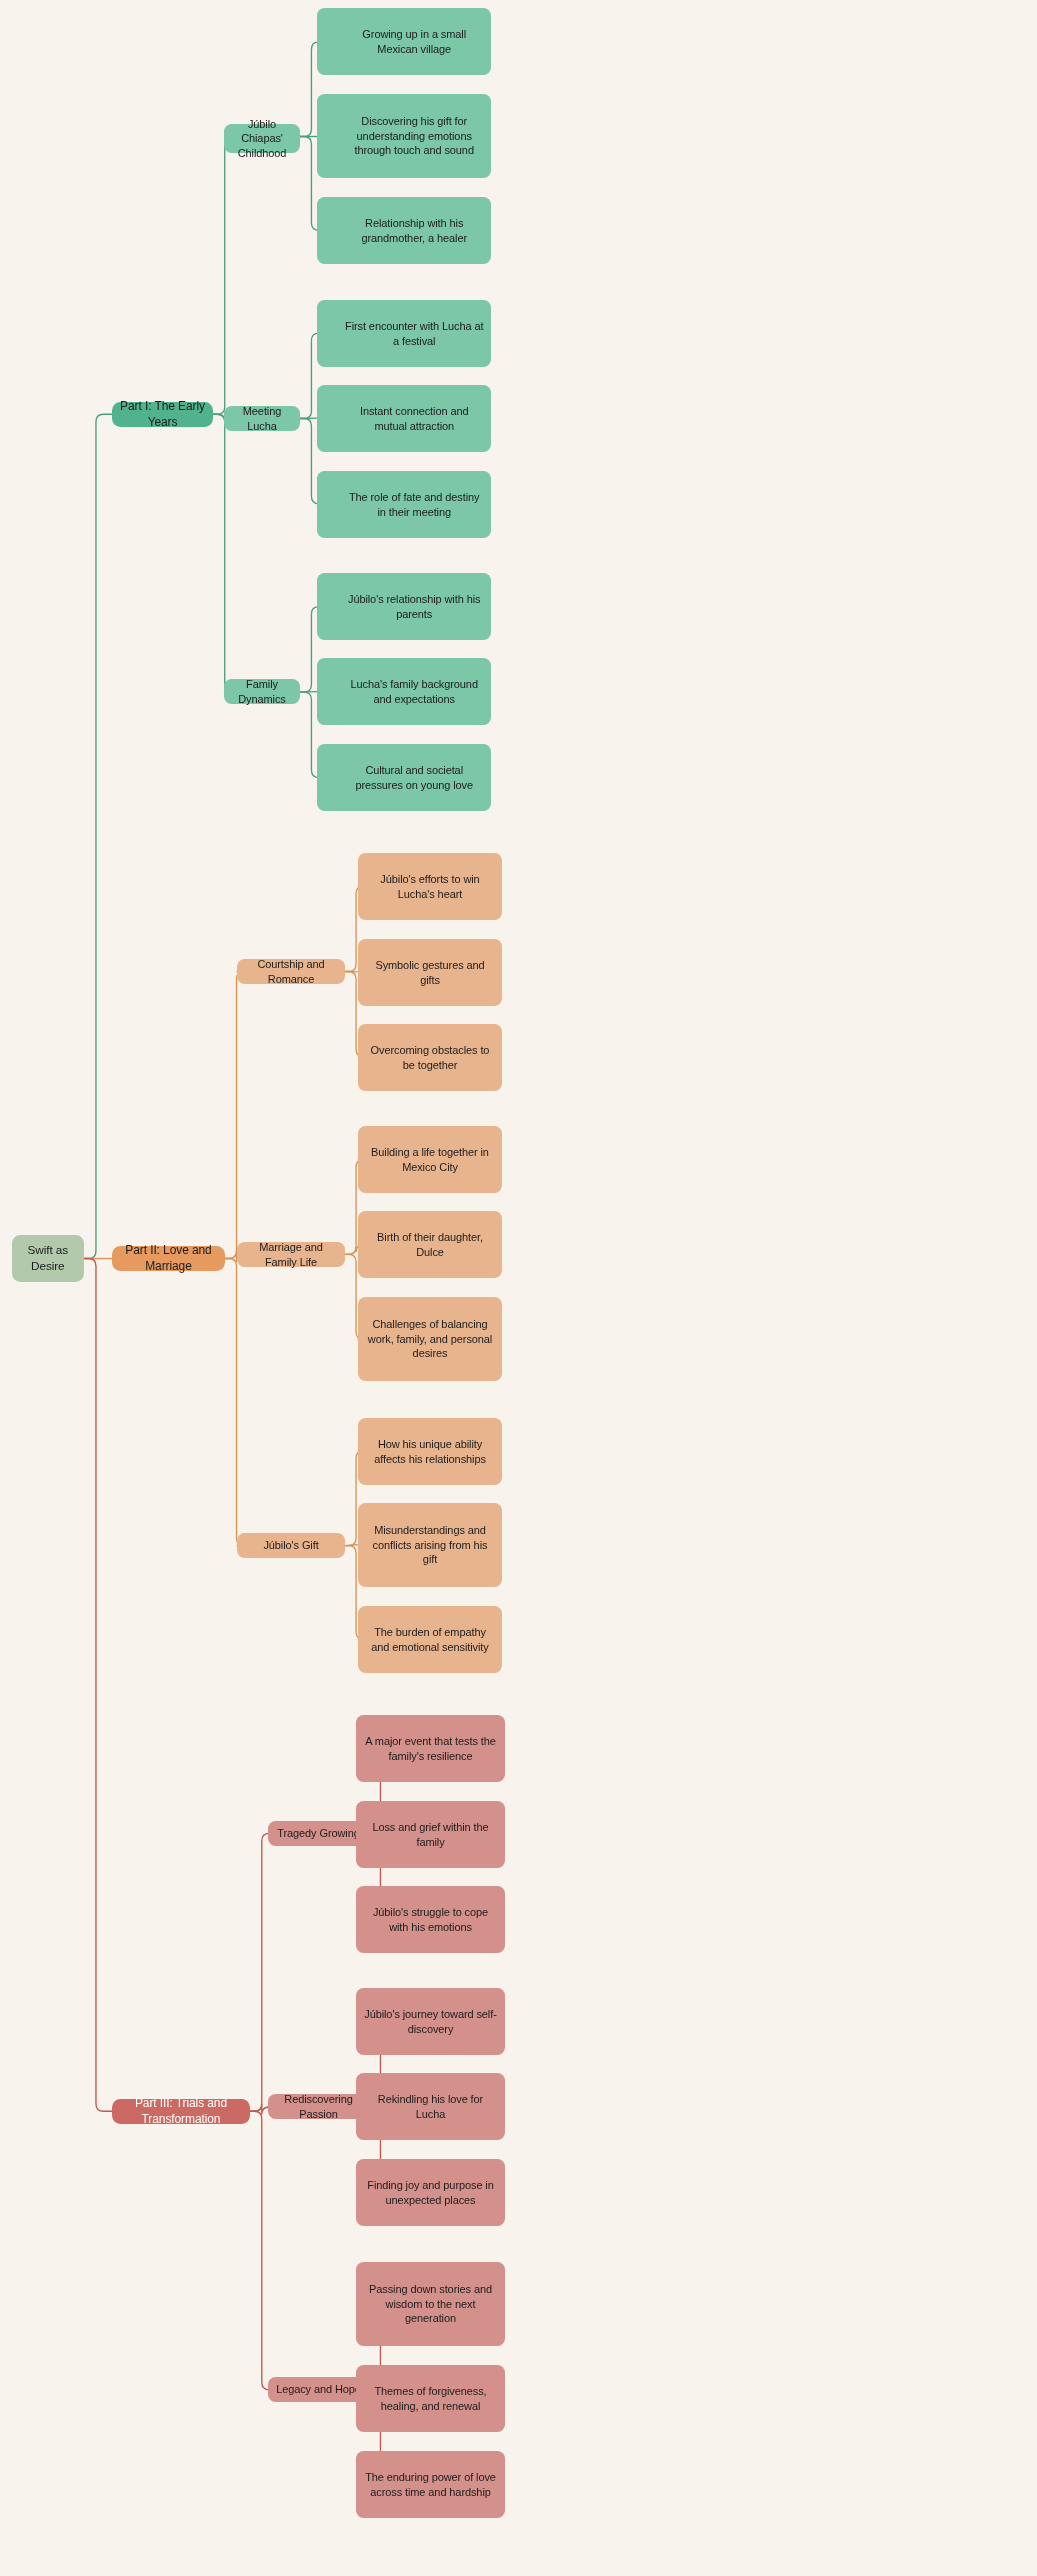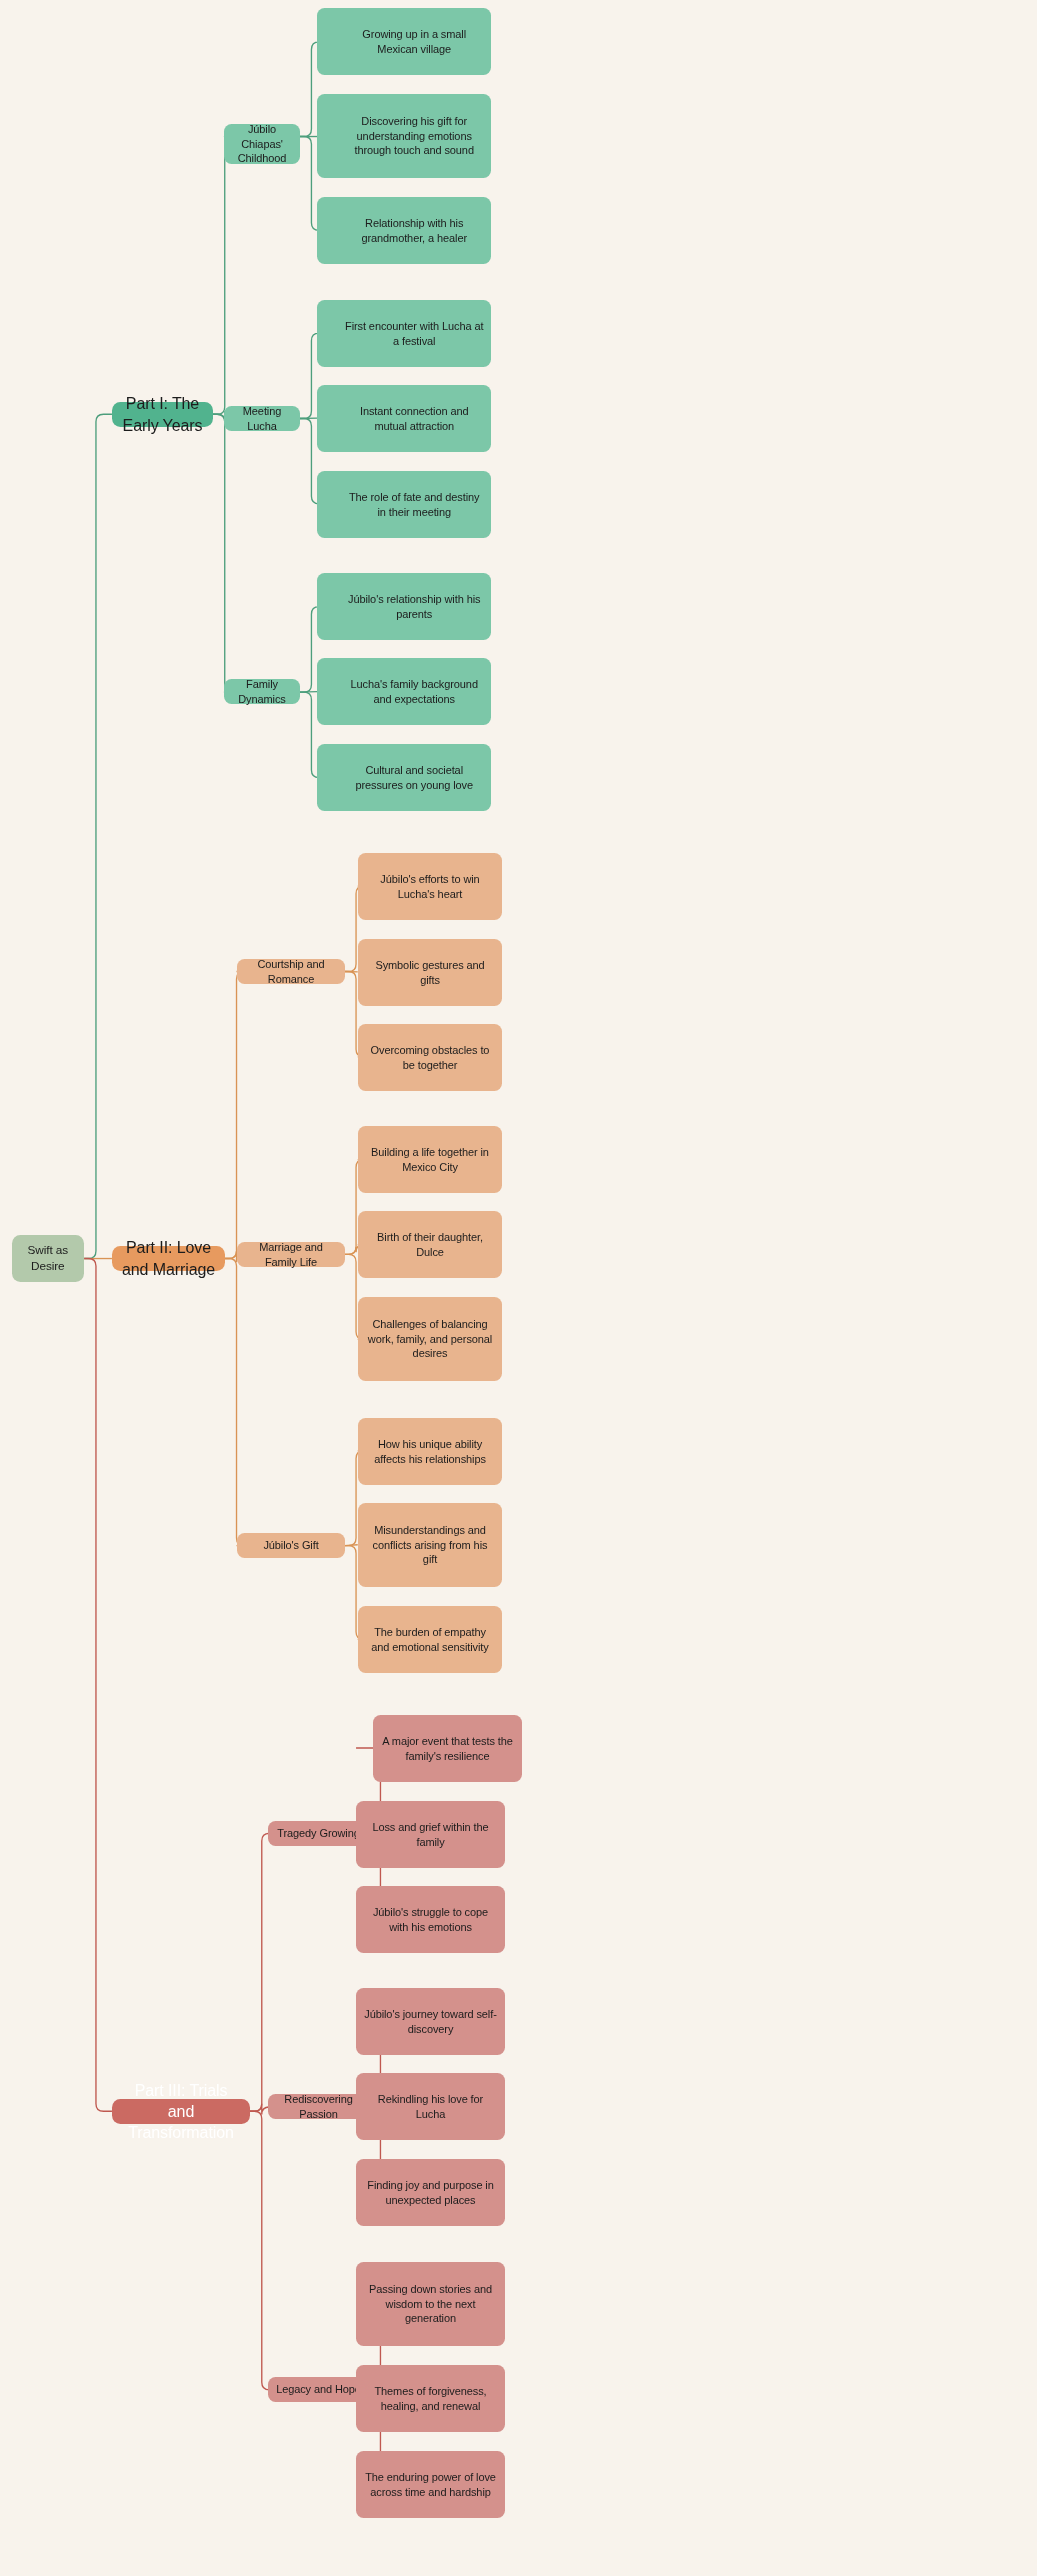--- a/index.html
+++ b/index.html
@@ -31,21 +31,21 @@
     justify-content: center;
     text-align: center;
     border-radius: 7.6px;
     line-height: 1.32;
     padding: 3.4px 7.6px;
     color: #1c1c1c;
     font-size: 11px;
     letter-spacing: -0.1px;
   }
   .node.root  { background: #b3c9ab; font-size: 11.8px; border-radius: 8.4px; }
-  .node.l1    { color: #1c1c1c; font-size: 16px; border-radius: 8.4px; }
+  .node.l1    { color: #1c1c1c; font-size: 12px; border-radius: 8.4px; }
   .node.l1.green  { background: #51b38e; }
   .node.l1.orange { background: #e79a5f; }
   .node.l1.red    { background: #cb6a62; color: #ffffff; }
   .node.l2.green  { background: #7cc7a8; }
   .node.l2.orange { background: #e8b48e; }
   .node.l2.red    { background: #d4918c; }
   .node.l3.green  { background: #7cc7a8; padding-left: 28px; }
   .node.l3.orange { background: #e8b48e; }
   .node.l3.red    { background: #d4918c; }
 </style>
@@ -90,21 +90,21 @@
       <path d="M 438 2503 L 423 2502.5" fill="none" stroke="#bf584f" stroke-width="1.6"></path>
       <path d="M 438 2503 L 443 2503 Q 452 2503 452 2512 L 452 2595.5 Q 452 2604.5 461 2604.5 L 423 2604.5" fill="none" stroke="#bf584f" stroke-width="1.6"></path>
       <path d="M 297 2508 L 302 2508 Q 311 2508 311 2517 L 311 2830 Q 311 2839 320 2839 L 318 2839" fill="none" stroke="#bf584f" stroke-width="1.6"></path>
       <path d="M 438 2839 L 443 2839 Q 452 2839 452 2830 L 452 2746 Q 452 2737 461 2737 L 423 2737" fill="none" stroke="#bf584f" stroke-width="1.6"></path>
       <path d="M 438 2839 L 443 2839 Q 452 2839 452 2848 L 452 2839.5 Q 452 2848.5 461 2848.5 L 423 2848.5" fill="none" stroke="#bf584f" stroke-width="1.6"></path>
       <path d="M 438 2839 L 443 2839 Q 452 2839 452 2848 L 452 2941.5 Q 452 2950.5 461 2950.5 L 423 2950.5" fill="none" stroke="#bf584f" stroke-width="1.6"></path>
     </svg>
 <div class="node l1 green" style="left: 112px; top: 402px; width: 101px; height: 25px;">
       <span>Part I: The Early Years</span>
     </div>
-    <div class="node l2 green" style="left: 224px; top: 124px; width: 76px; height: 40px;">
+    <div class="node l2 green" style="left: 224px; top: 124px; width: 76px; height: 29px;">
       <span>Júbilo Chiapas' Childhood</span>
     </div>
     <div class="node l3 green" style="left: 317px; top: 8.4px; width: 174px; height: 67px;">
       <span>Growing up in a small Mexican village</span>
     </div>
     <div class="node l3 green" style="left: 317px; top: 94px; width: 174px; height: 84px;">
       <span>Discovering his gift for understanding emotions through touch and sound</span>
     </div>
     <div class="node l3 green" style="left: 317px; top: 197px; width: 174px; height: 67px;">
       <span>Relationship with his grandmother, a healer</span>
@@ -171,21 +171,21 @@
     </div>
     <div class="node l3 orange" style="left: 358px; top: 1606px; width: 144px; height: 67px;">
       <span>The burden of empathy and emotional sensitivity</span>
     </div>
     <div class="node l1 red" style="left: 112px; top: 2099px; width: 138px; height: 25px;">
       <span>Part III: Trials and Transformation</span>
     </div>
     <div class="node l2 red" style="left: 268px; top: 1821px; width: 101px; height: 25px;">
       <span>Tragedy Growing</span>
     </div>
-    <div class="node l3 red" style="left: 373px; top: 1715px; width: 149px; height: 67px;">
+    <div class="node l3 red" style="left: 356px; top: 1715px; width: 149px; height: 67px;">
       <span>A major event that tests the family's resilience</span>
     </div>
     <div class="node l3 red" style="left: 356px; top: 1801px; width: 149px; height: 67px;">
       <span>Loss and grief within the family</span>
     </div>
     <div class="node l3 red" style="left: 356px; top: 1886px; width: 149px; height: 67px;">
       <span>Júbilo's struggle to cope with his emotions</span>
     </div>
     <div class="node l2 red" style="left: 268px; top: 2094px; width: 101px; height: 25px;">
       <span>Rediscovering Passion</span>

